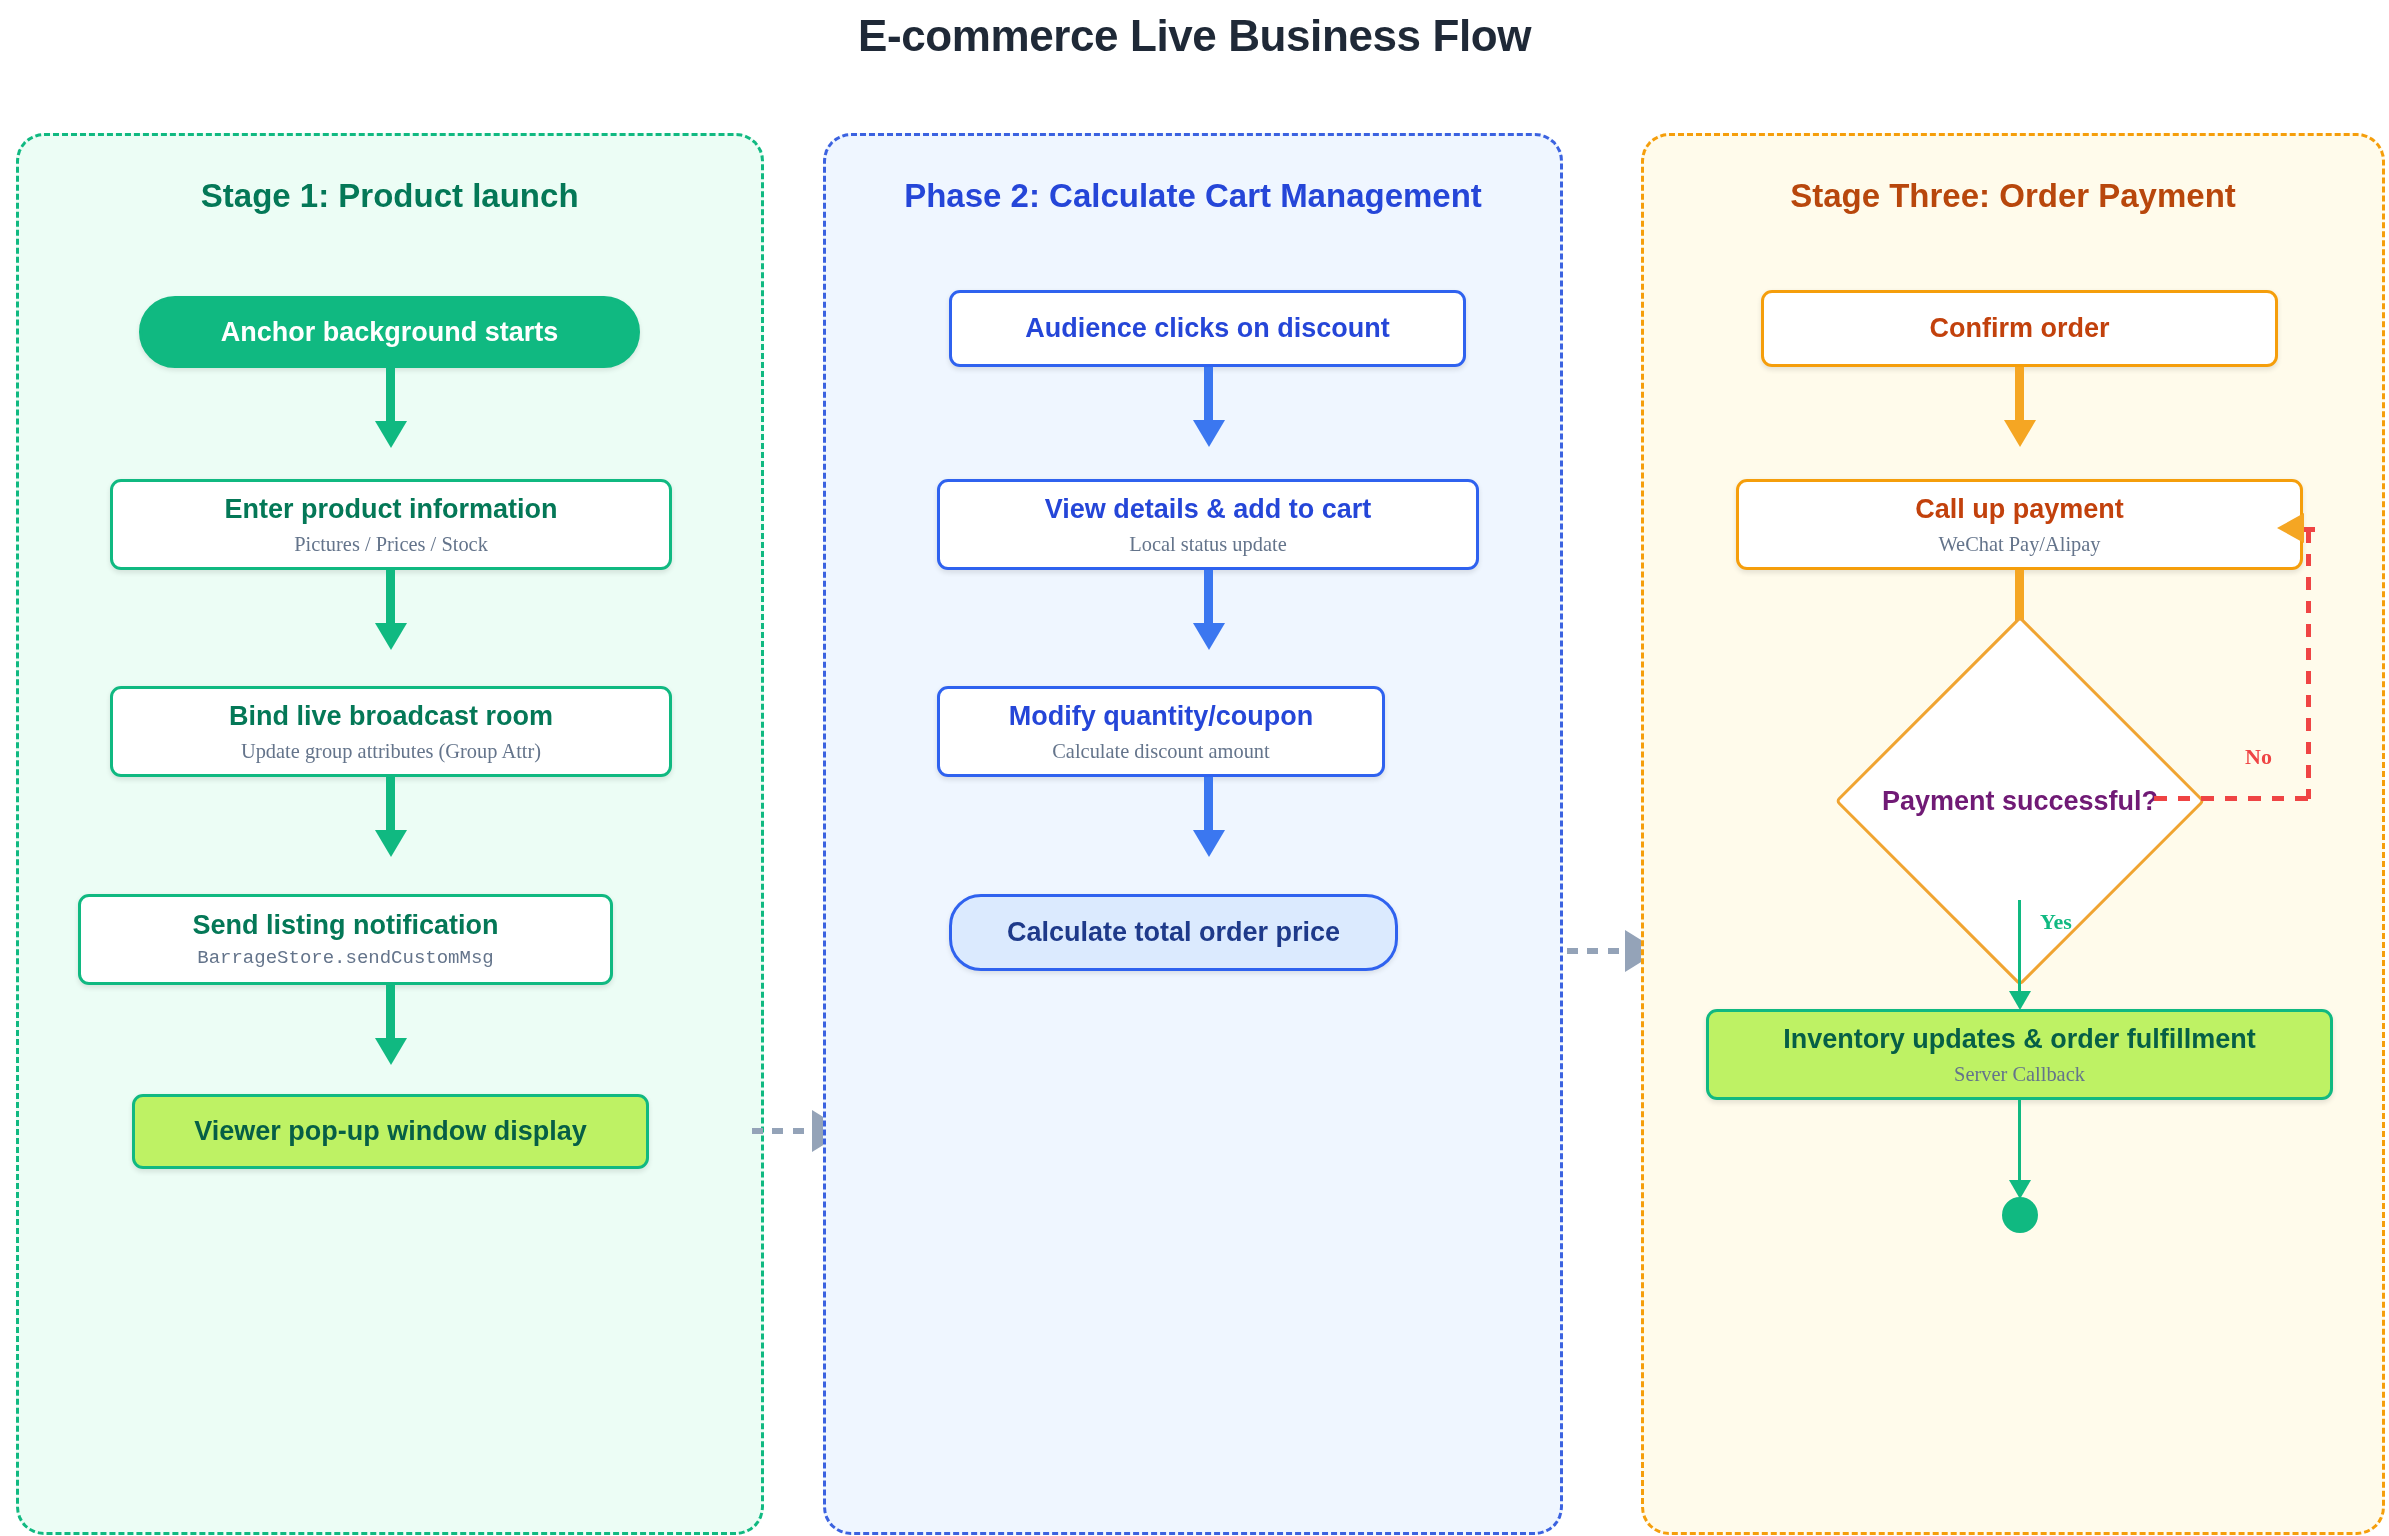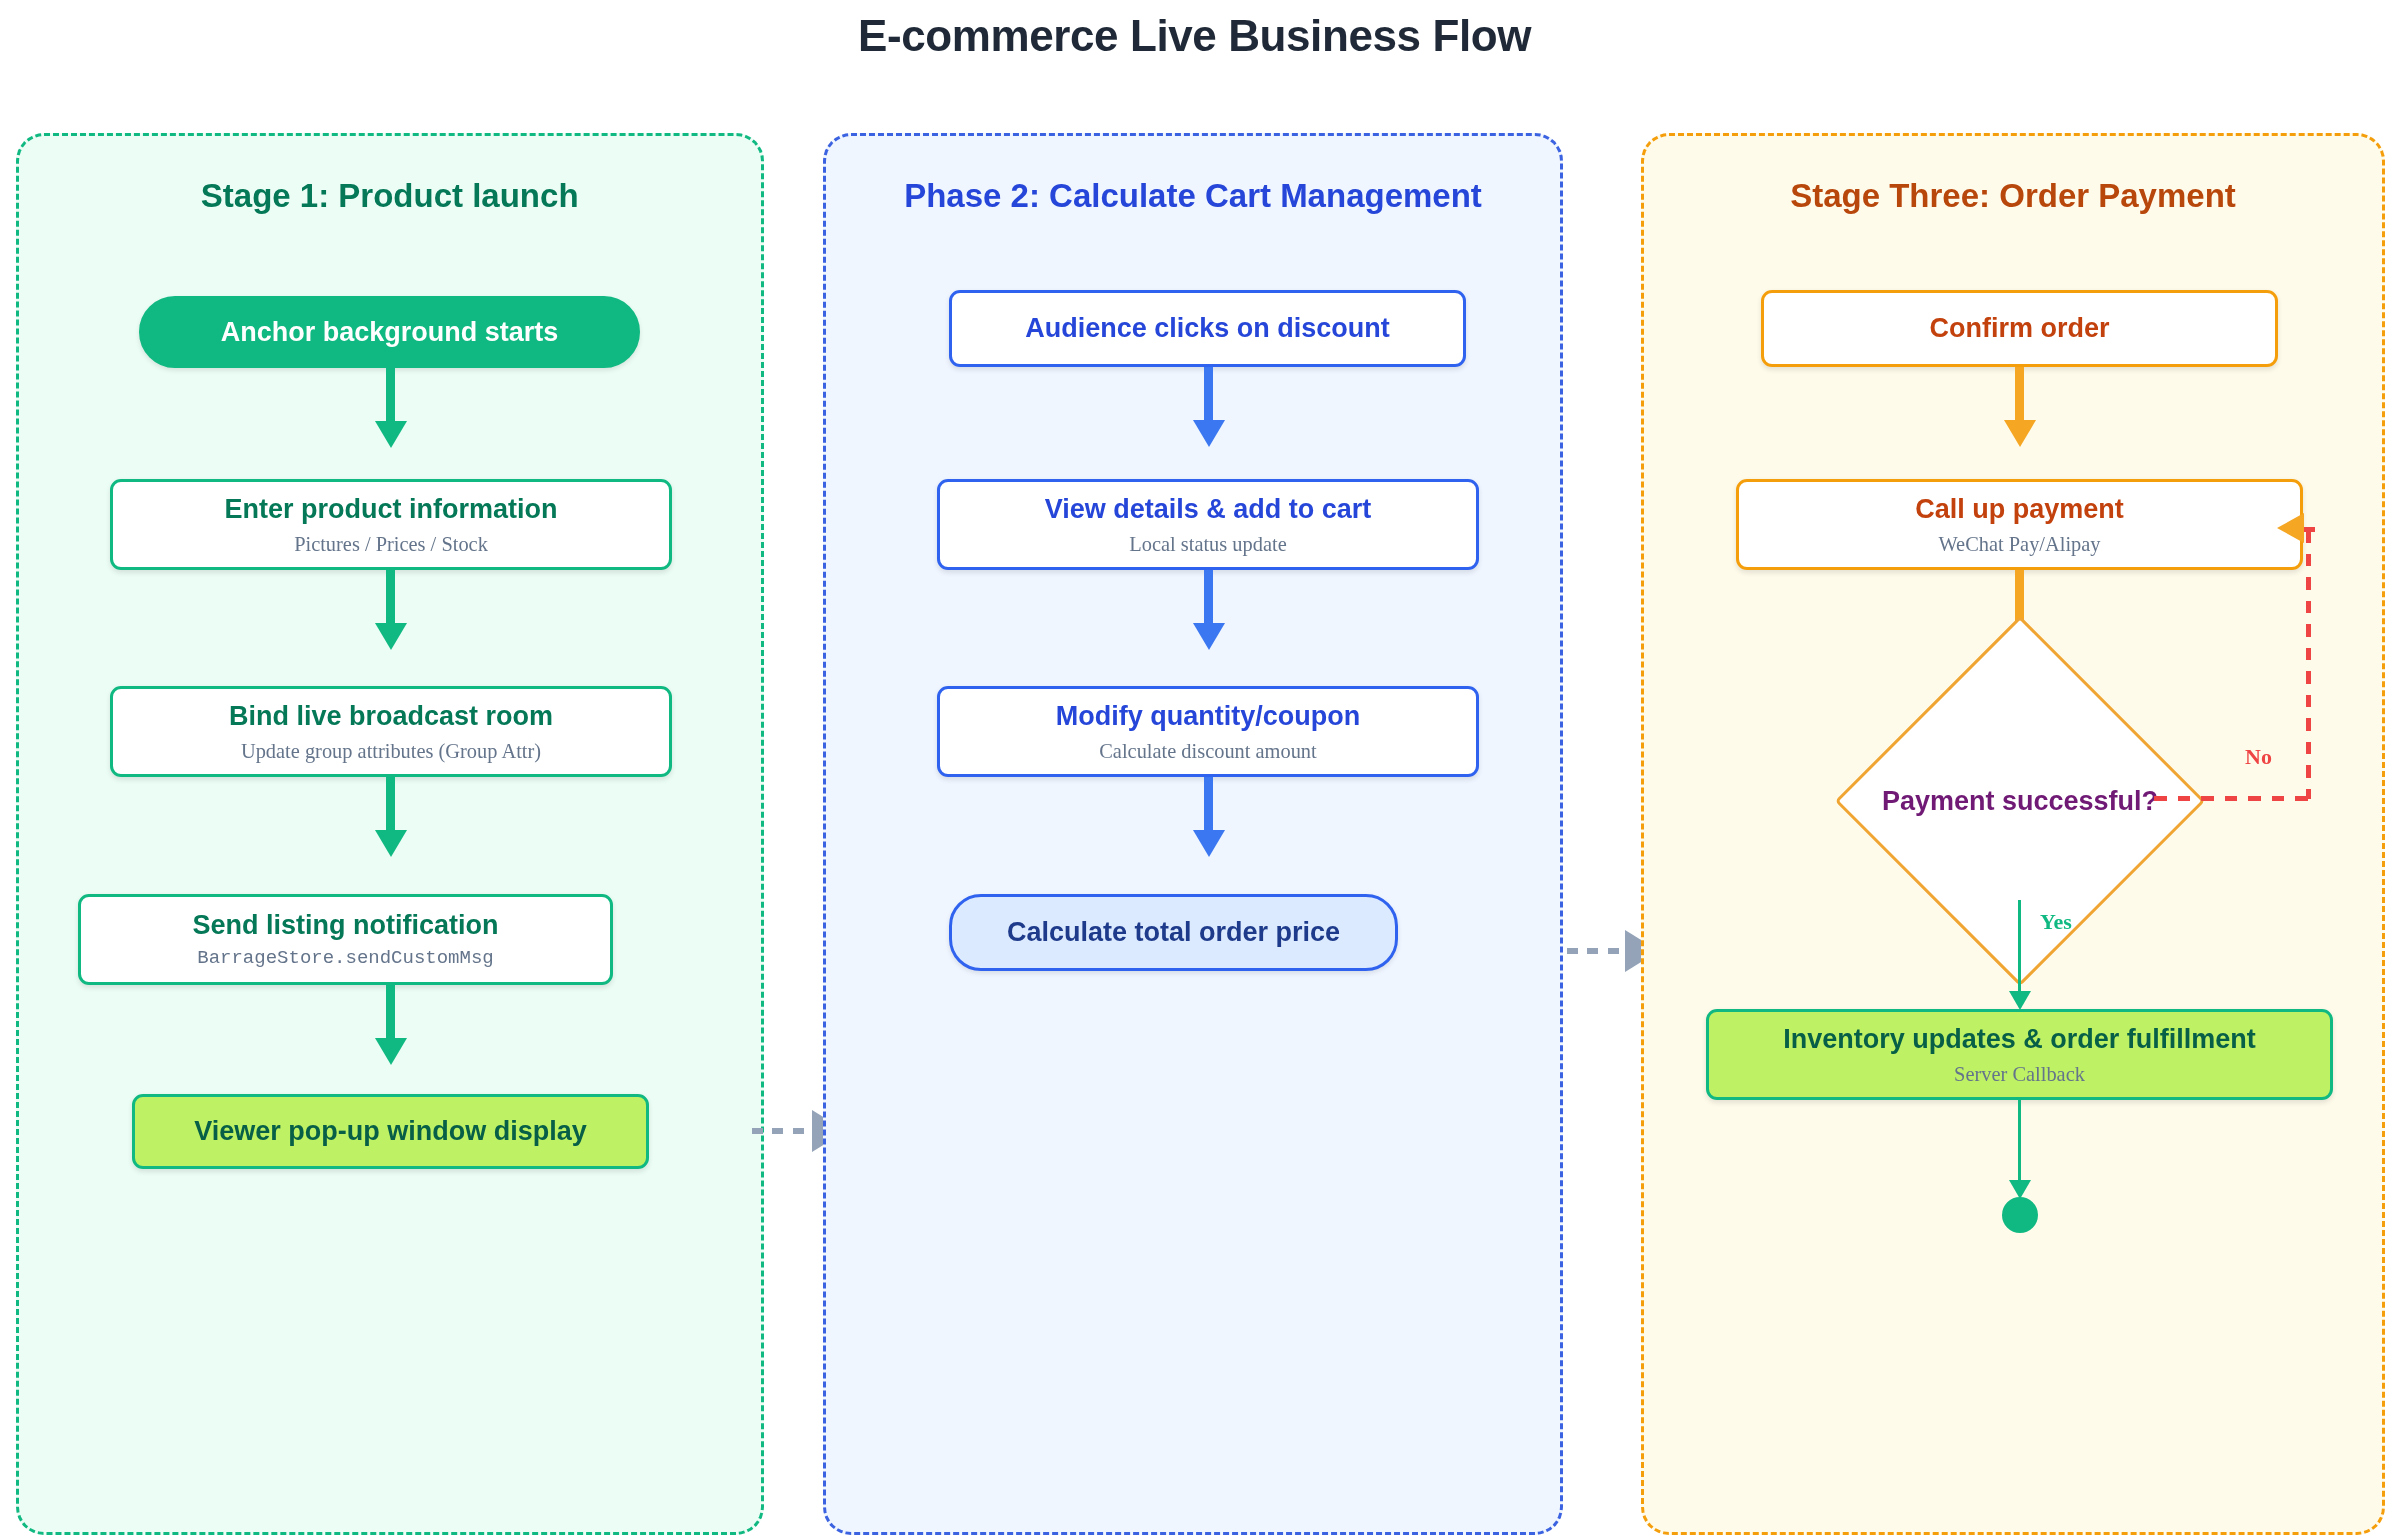--- a/index.html
+++ b/index.html
@@ -270,21 +270,21 @@
 
   <div class="node b-out" style="left:937px; top:479px; width:542px; height:91px;">
     <div class="t">View details &amp; add to cart</div>
     <div class="s">Local status update</div>
   </div>
   <div class="edge blue" style="left:1192px; top:570px; width:33px; height:80px;">
     <div class="line" style="height:53px; width:8.6px; left:50%; margin-left:-4.3px;"></div>
     <div class="head"></div>
   </div>
 
-  <div class="node b-out" style="left:937px; top:686px; width:542px; height:91px;">
+  <div class="node b-out" style="left:937px; top:686px; width:448px; height:91px;">
     <div class="t">Modify quantity/coupon</div>
     <div class="s">Calculate discount amount</div>
   </div>
   <div class="edge blue" style="left:1192px; top:777px; width:33px; height:80px;">
     <div class="line" style="height:53px; width:8.6px; left:50%; margin-left:-4.3px;"></div>
     <div class="head"></div>
   </div>
 
   <div class="node b-fill" style="left:949px; top:894px; width:449px; height:77px;border-radius:32px;">
     <div class="t">Calculate total order price</div>

